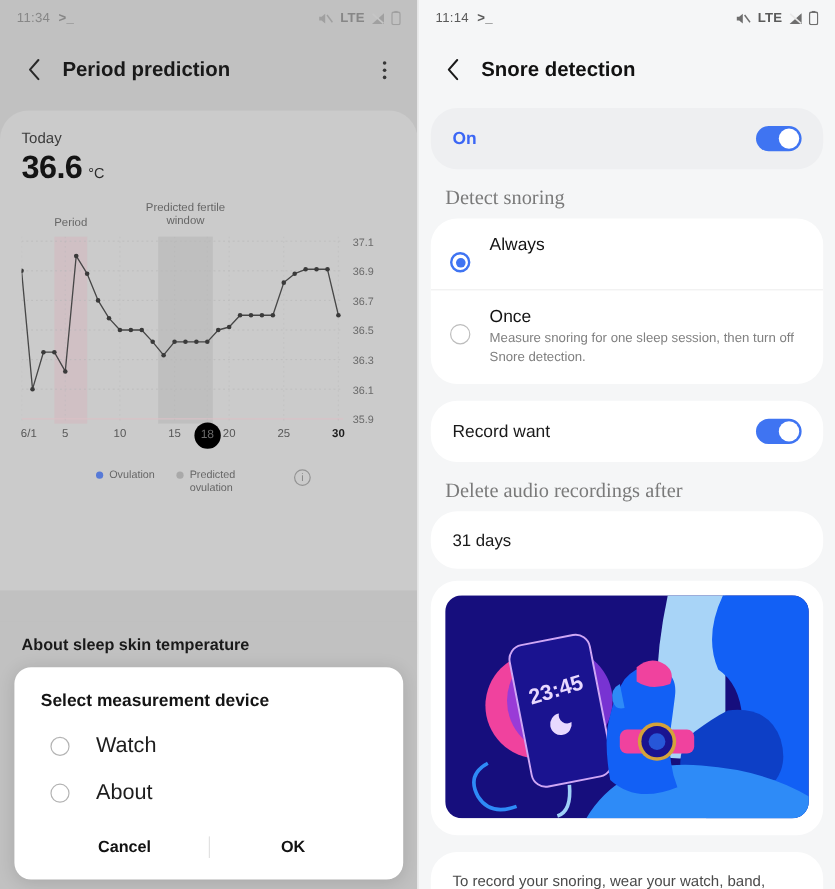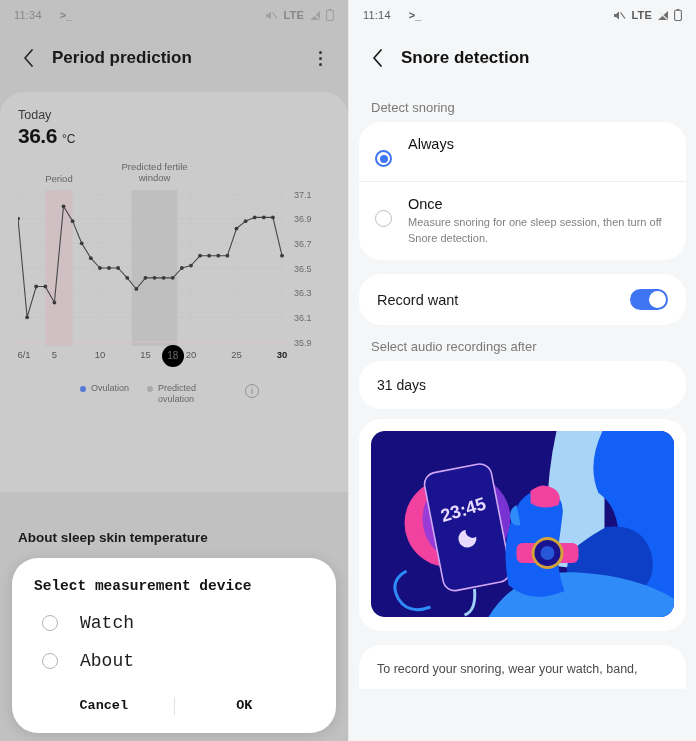--- a/index.html
+++ b/index.html
@@ -18,21 +18,21 @@
     position: relative;
     overflow: hidden;
   }
   .statusbar {
     height: 30px;
     display: flex; align-items: center;
     padding: 0 14px;
     font-size: 11px;
     letter-spacing: .2px;
   }
-  .sb-left { display: flex; align-items: center; gap: 18px; }
+  .sb-left { display: flex; align-items: center; gap: 7px; }
   .sb-right { margin-left: auto; display: flex; align-items: center; gap: 5px; }
   .left-screen .statusbar { color: #8d8d8d; }
   .sb-icon { display: inline-flex; align-items: center; }
   .sb-lte { font-size: 11px; font-weight: 600; }
   .sb-shell { font-size: 11px; font-weight: 600; }
 
   .appbar {
     height: 56px;
     display: flex; align-items: center;
     padding: 0 18px;
@@ -58,21 +58,21 @@
 
   .card-main {
     margin: 6px 0 0 0;
     background: #d4d4d4;
     border-top-left-radius: 24px; border-top-right-radius: 24px;
     padding: 16px 18px 0 18px;
     min-height: 400px;
   }
   .today-label { font-size: 12.5px; color: #3e3e3e; margin-bottom: 2px; }
   .temp-row { display: flex; align-items: baseline; gap: 5px; margin-bottom: 10px;}
-  .temp-value { font-size: 21px; font-weight: 700; color: #151515; letter-spacing: -.5px; }
+  .temp-value { font-size: 27px; font-weight: 700; color: #151515; letter-spacing: -.5px; }
   .temp-unit { font-size: 12px; color: #2c2c2c; }
 
   
   .chart-wrap { position: relative; width: 100%; height: 215px; margin-top: 14px; }
   .chart-band-labels {
     position: absolute; top: -4px; left: 0; right: 0; height: 34px;
     font-size: 9.5px; color: #6a6a6a; line-height: 1.15;
   }
   .band-label { position: absolute; text-align: center; }
   .chart-svg { position: absolute; top: 28px; left: 0; }
@@ -107,24 +107,23 @@
     background: #c9c9c9;
   }
   .about-title { font-size: 13.5px; font-weight: 700; color: #1c1c1c; }
 
   
   .dim { position: absolute; inset: 0; background: rgba(0,0,0,0.04); }
   .dialog {
     position: absolute;
     left: 12px; right: 12px; bottom: 8px;
     background: #fff;
-    border-radius: 26px;
+    border-radius: 14px;
     padding: 20px 22px 8px 22px;
     box-shadow: 0 2px 14px rgba(0,0,0,.13);
-    font-family: Liberation Mono, monospace;
   }
   .dlg-title { font-size: 14.5px; font-weight: 700; color: #141414; margin-bottom: 10px; }
   .dlg-body { font-size: 11.5px; color: #4b4b4b; line-height: 1.45; margin-bottom: 14px; }
   .dlg-opt { display: flex; align-items: center; gap: 22px; padding: 9px 0 9px 8px; }
   .radio-outline {
     width: 16px; height: 16px; border-radius: 50%;
     border: 1.5px solid #b4b4b4; flex: 0 0 auto;
   }
   .dlg-opt-label { font-size: 18px; color: #1d1d1d; }
   .dlg-actions { display: flex; align-items: center; margin-top: 6px; }
@@ -139,22 +138,23 @@
   .right-screen {
     width: 348px; height: 741px;
     background: #f5f6f7;
     position: relative;
     overflow: hidden;
     border-left: 1px solid #e8e8e8;
   }
   .right-screen .statusbar { color: #5a5a5a; }
   .right-screen .appbar-title { color: #111; }
   .section-hdr {
-    font-size: 13px; color: #7a7a7a;
+    font-size: 17px; color: #7a7a7a;
     padding: 14px 22px 7px 22px;
+    font-family: Liberation Serif, serif;
   }
   .white-card {
     background: #ffffff;
     border-radius: 22px;
     margin: 0 10px;
     overflow: hidden;
   }
   .toggle-row {
     display: flex; align-items: center;
     padding: 15px 18px;
@@ -411,20 +411,28 @@
 
     <div class="appbar">
       <div class="back-chevron">
         <svg width="11" height="18" viewBox="0 0 11 18">
             <path d="M9 1 L2 9 L9 17" fill="none" stroke="#1a1a1a" stroke-width="1.7" stroke-linecap="round" stroke-linejoin="round"></path>
           </svg>
       </div>
       <div class="appbar-title">Snore detection</div>
     </div>
 
+    <div class="on-bar">
+      <div class="toggle-row">
+        <span class="tr-label accent">On</span>
+        <span class="switch">
+            <span class="knob"></span>
+          </span>
+      </div>
+    </div>
 
     <div class="section-hdr">Detect snoring</div>
 
     <div class="white-card">
       <div class="radio-row">
         <span class="radio-mark checked"></span>
         <span class="radio-text">
           <span class="radio-title" style="display:block">Always</span>
         </span>
       </div>
@@ -441,21 +449,21 @@
 
     <div class="white-card">
       <div class="toggle-row">
         <span class="tr-label dark">Record want</span>
         <span class="switch">
             <span class="knob"></span>
           </span>
       </div>
     </div>
 
-    <div class="section-hdr">Select audio recordings after</div>
+    <div class="section-hdr">Delete audio recordings after</div>
 
     <div class="white-card">
       <div class="value-row">31 days</div>
     </div>
 
     <div class="illus-card">
       <div class="illus">
         <svg width="100%" height="186" viewBox="0 0 304 186" preserveAspectRatio="xMidYMid slice">
           <rect width="304" height="186" fill="#160e7d"></rect>
 

